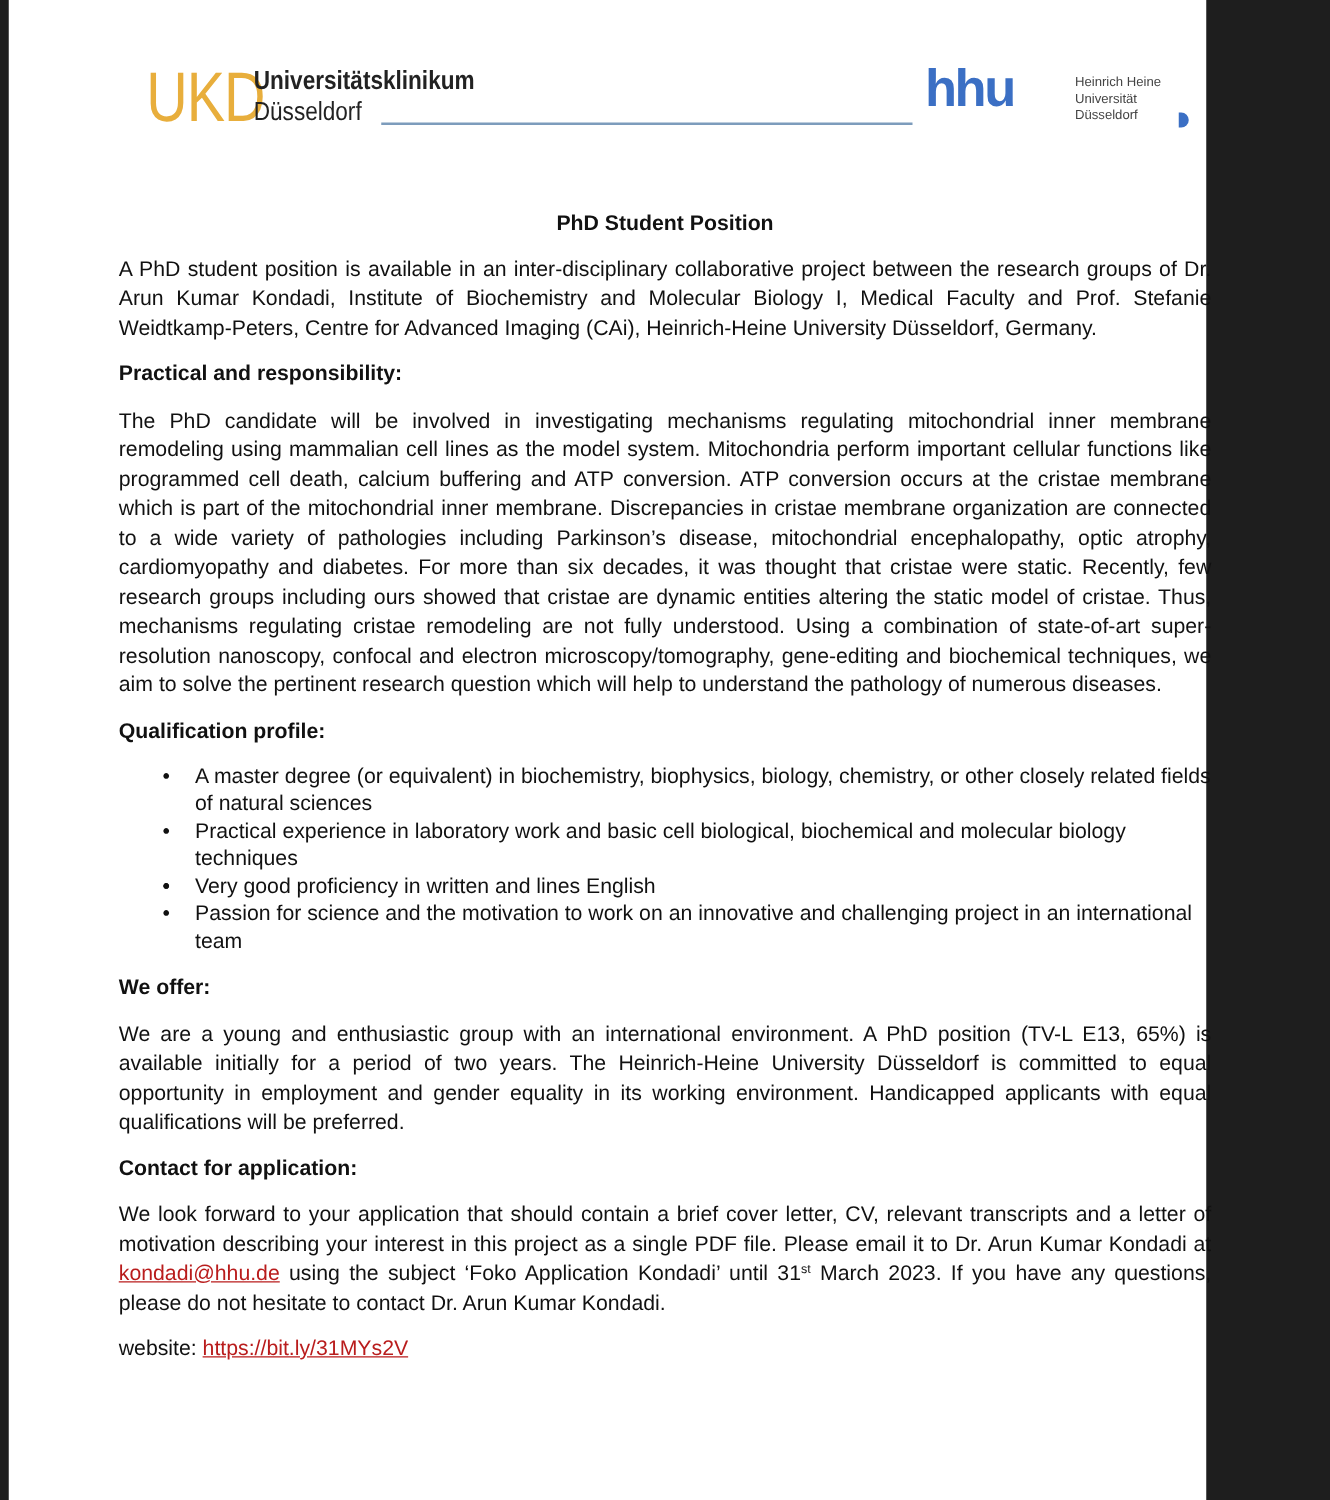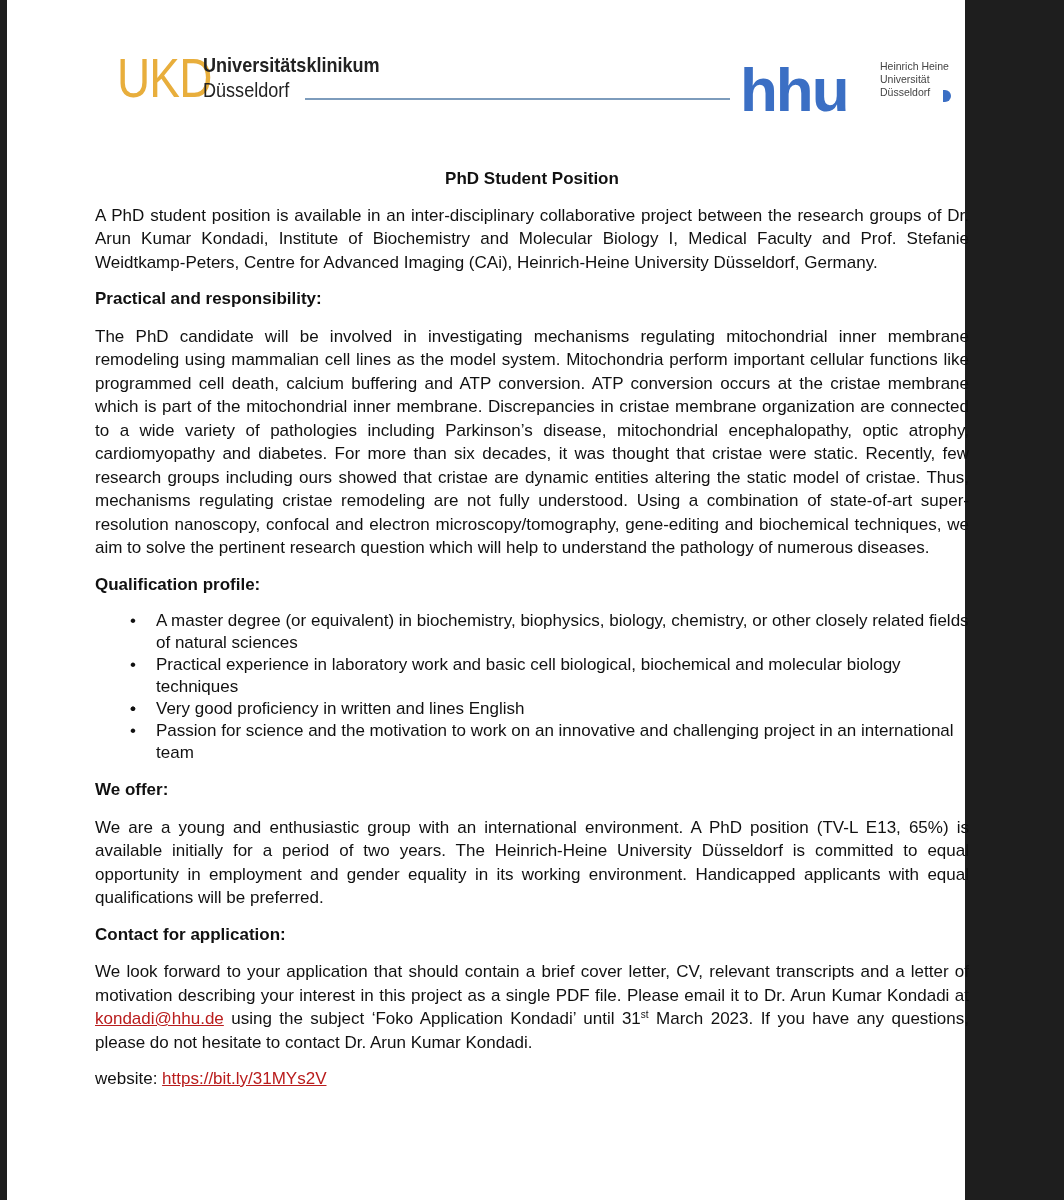--- a/index.html
+++ b/index.html
@@ -67,30 +67,29 @@
       position: absolute;
       left: 733px;
       top: 52px;
       width: 220px;
       height: 60px;
     }
     .hhu-letters {
       position: absolute;
       left: 0;
       top: -14px;
-      font-size: 62px;
+      font-size: 42px;
       font-weight: bold;
       color: #3b6fc4;
       letter-spacing: -2px;
       line-height: 66px;
-      margin-top: 19px;
     }
     .hhu-text {
       position: absolute;
-      left: 140px;
+      left: 120px;
       top: 8px;
       font-size: 10.5px;
       line-height: 13px;
       color: #444;
       white-space: nowrap;
     }
     .hhu-dot {
       position: absolute;
       left: 203px;
       top: 38px;

